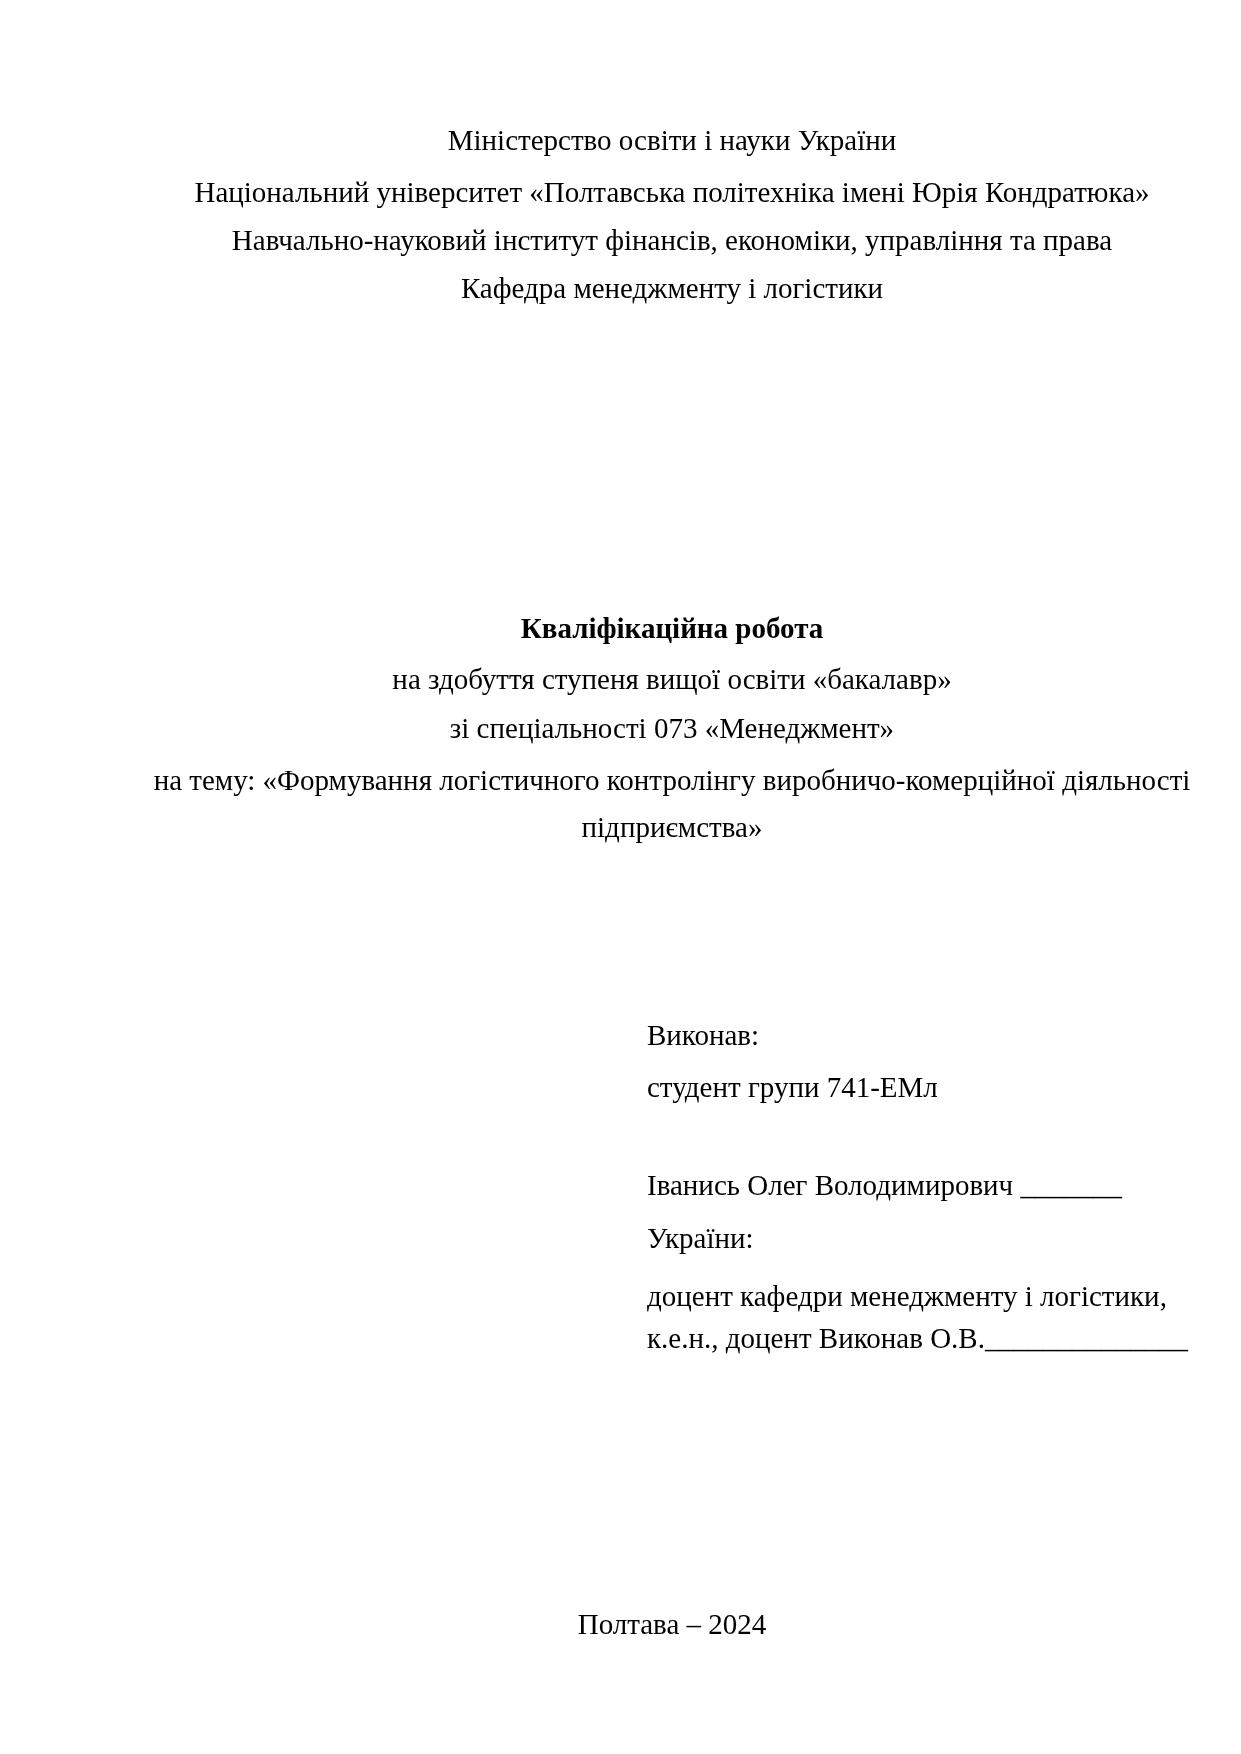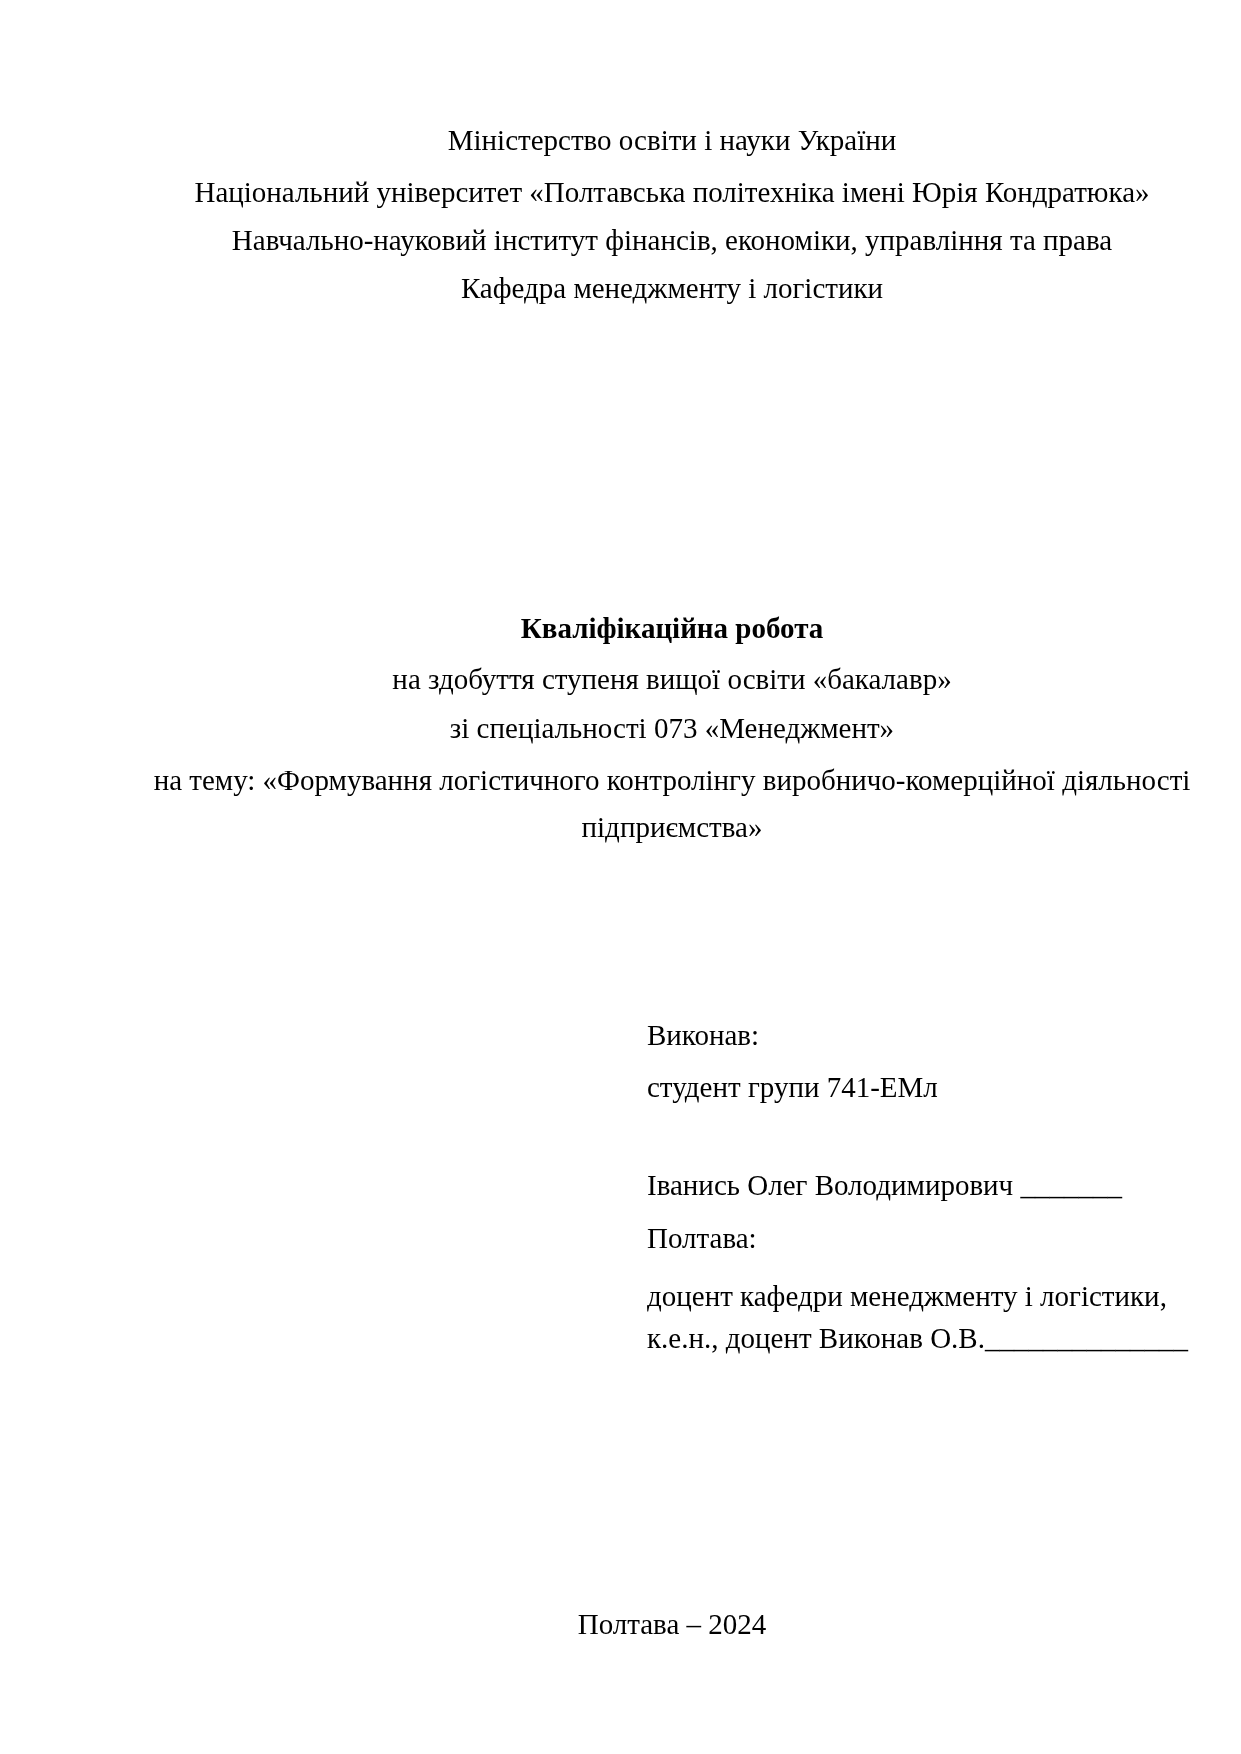--- a/index.html
+++ b/index.html
@@ -22,18 +22,18 @@
   <div class="line center bold" style="top:610px;">Кваліфікаційна робота</div>
   <div class="line center" style="top:661px;">на здобуття ступеня вищої освіти «бакалавр»</div>
   <div class="line center" style="top:710px;">зі спеціальності 073 «Менеджмент»</div>
   <div class="line center" style="top:762px;">на тему: «Формування логістичного контролінгу виробничо-комерційної діяльності</div>
   <div class="line center" style="top:809px;">підприємства»</div>
 
   <div class="line sig" style="top:1017px;">Виконав:</div>
   <div class="line sig" style="top:1069px;">студент групи 741-ЕМл</div>
   <div class="line sig" style="top:1119px;margin-top:48px;">Іванись Олег Володимирович _______</div>
 
-  <div class="line sig" style="top:1220px;">Полтава:</div>
+  <div class="line sig" style="top:1220px;">України:</div>
   <div class="line sig" style="top:1278px;">доцент кафедри менеджменту і логістики,</div>
   <div class="line sig" style="top:1320px;">к.е.н., доцент Виконав О.В.______________</div>
 
   <div class="line center" style="top:1606px;">Полтава – 2024</div>
 </div>
 
 </body></html>

